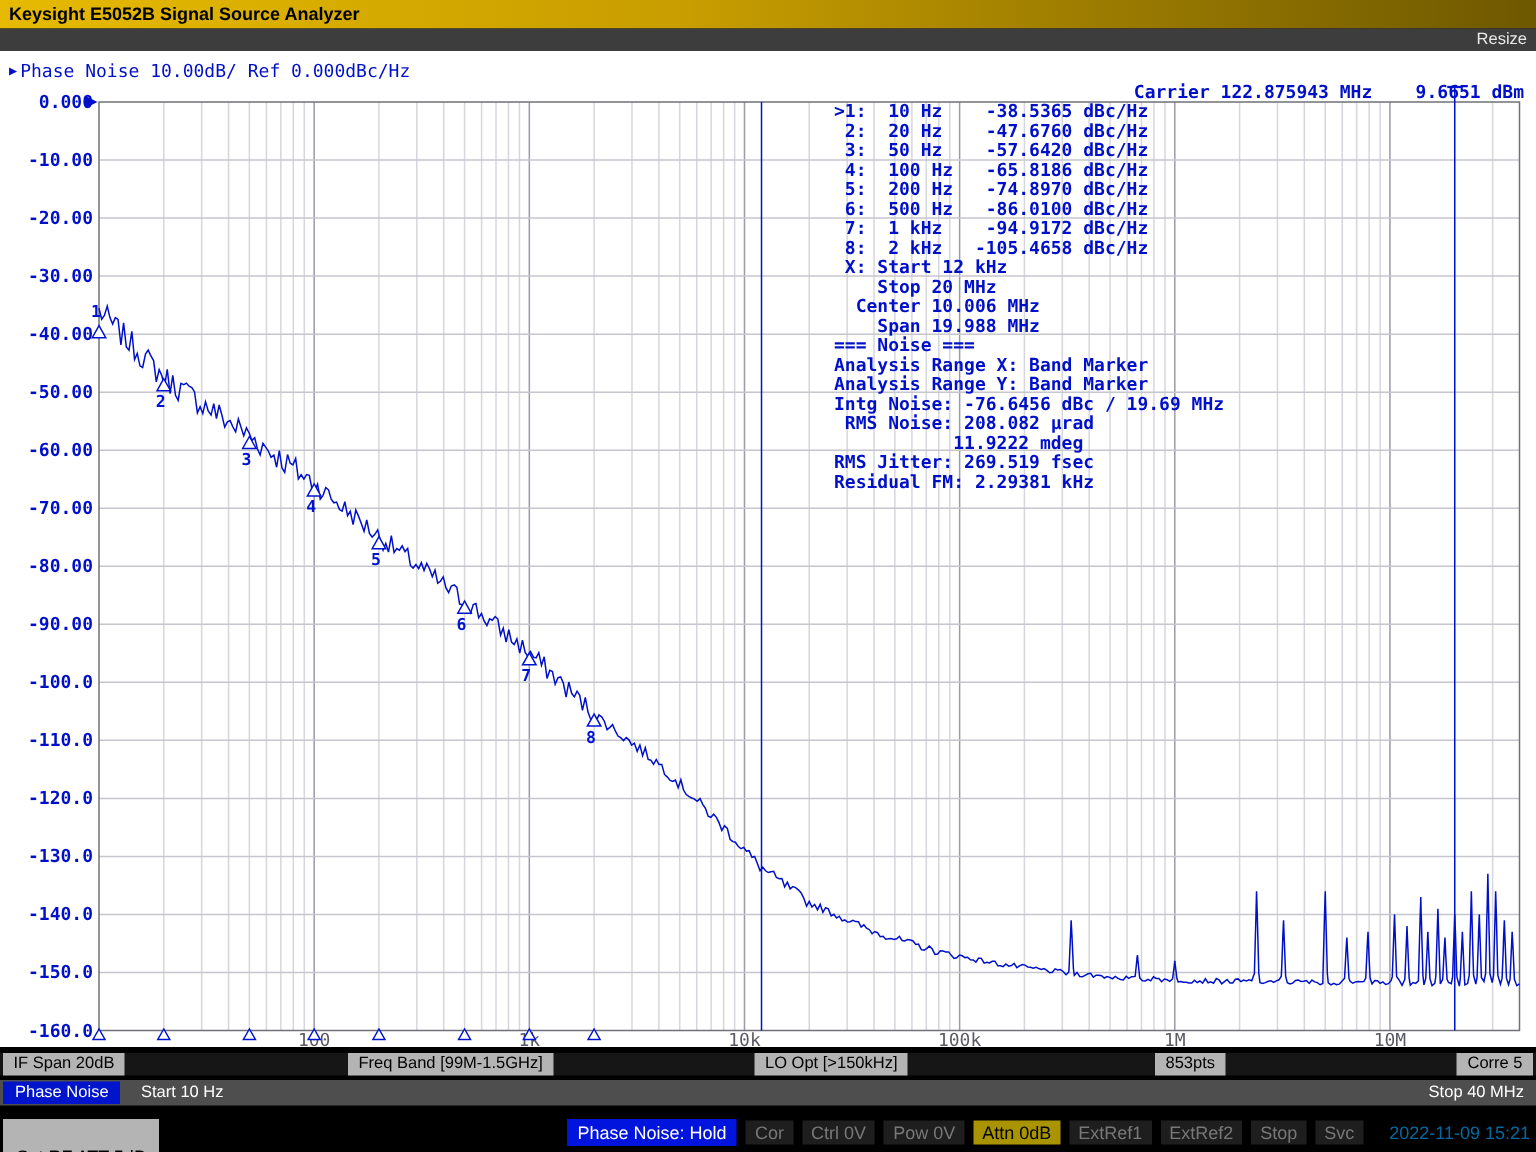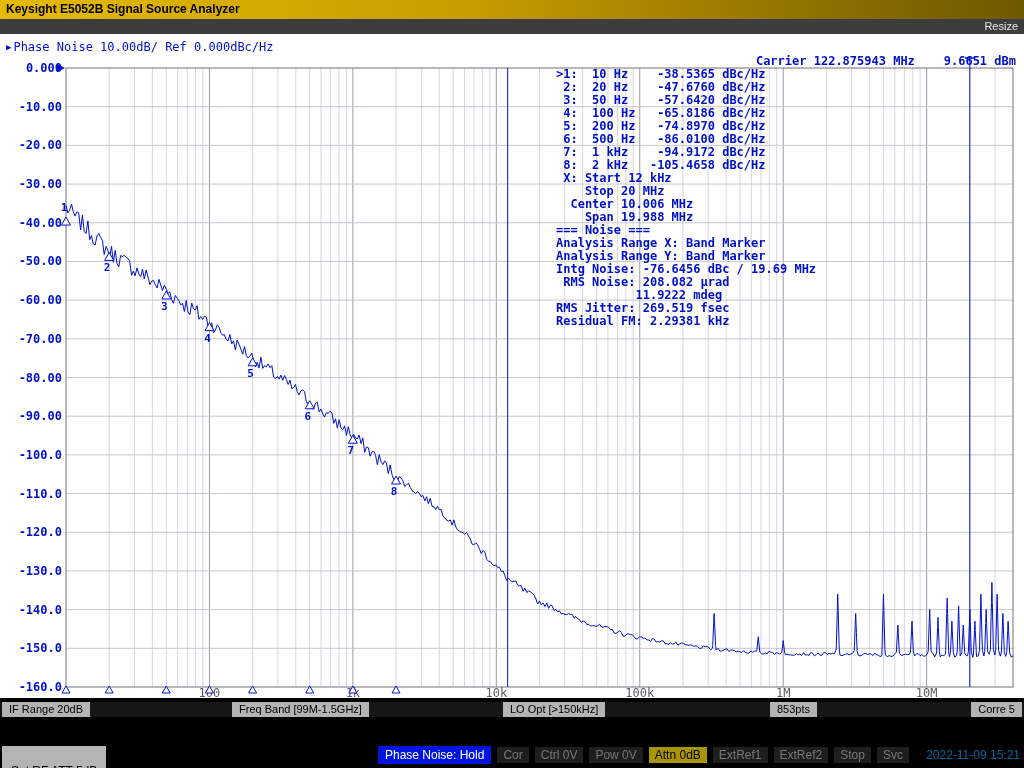--- a/index.html
+++ b/index.html
@@ -204,27 +204,32 @@
 Analysis Range X: Band Marker
 Analysis Range Y: Band Marker
 Intg Noise: -76.6456 dBc / 19.69 MHz
  RMS Noise: 208.082 µrad
            11.9222 mdeg
 RMS Jitter: 269.519 fsec
 Residual FM: 2.29381 kHz</pre>
   </div>
 
   <div class="bar1">
-    <span class="chip" style="left:2px">IF Range 20dB</span>
+    <span class="chip" style="left:2px">IF Span 20dB</span>
     <span class="chip" style="left:232px">Freq Band [99M-1.5GHz]</span>
     <span class="chip" style="left:503px">LO Opt [&gt;150kHz]</span>
     <span class="chip" style="left:770px">853pts</span>
     <span class="chip" style="right:2px">Corre 5</span>
   </div>
 
+  <div class="bar2">
+    <span class="tab-active">Phase Noise</span>
+    <span class="sweep-start">Start 10 Hz</span>
+    <span class="sweep-stop">Stop 40 MHz</span>
+  </div>
 
   <div class="bar3">
     <span class="rf-att">Set RF ATT 5dB</span>
     <div class="cluster">
       <span class="hold">Phase Noise: Hold</span>
       <span class="ind">Cor</span>
       <span class="ind">Ctrl 0V</span>
       <span class="ind">Pow 0V</span>
       <span class="ind attn">Attn 0dB</span>
       <span class="ind">ExtRef1</span>

